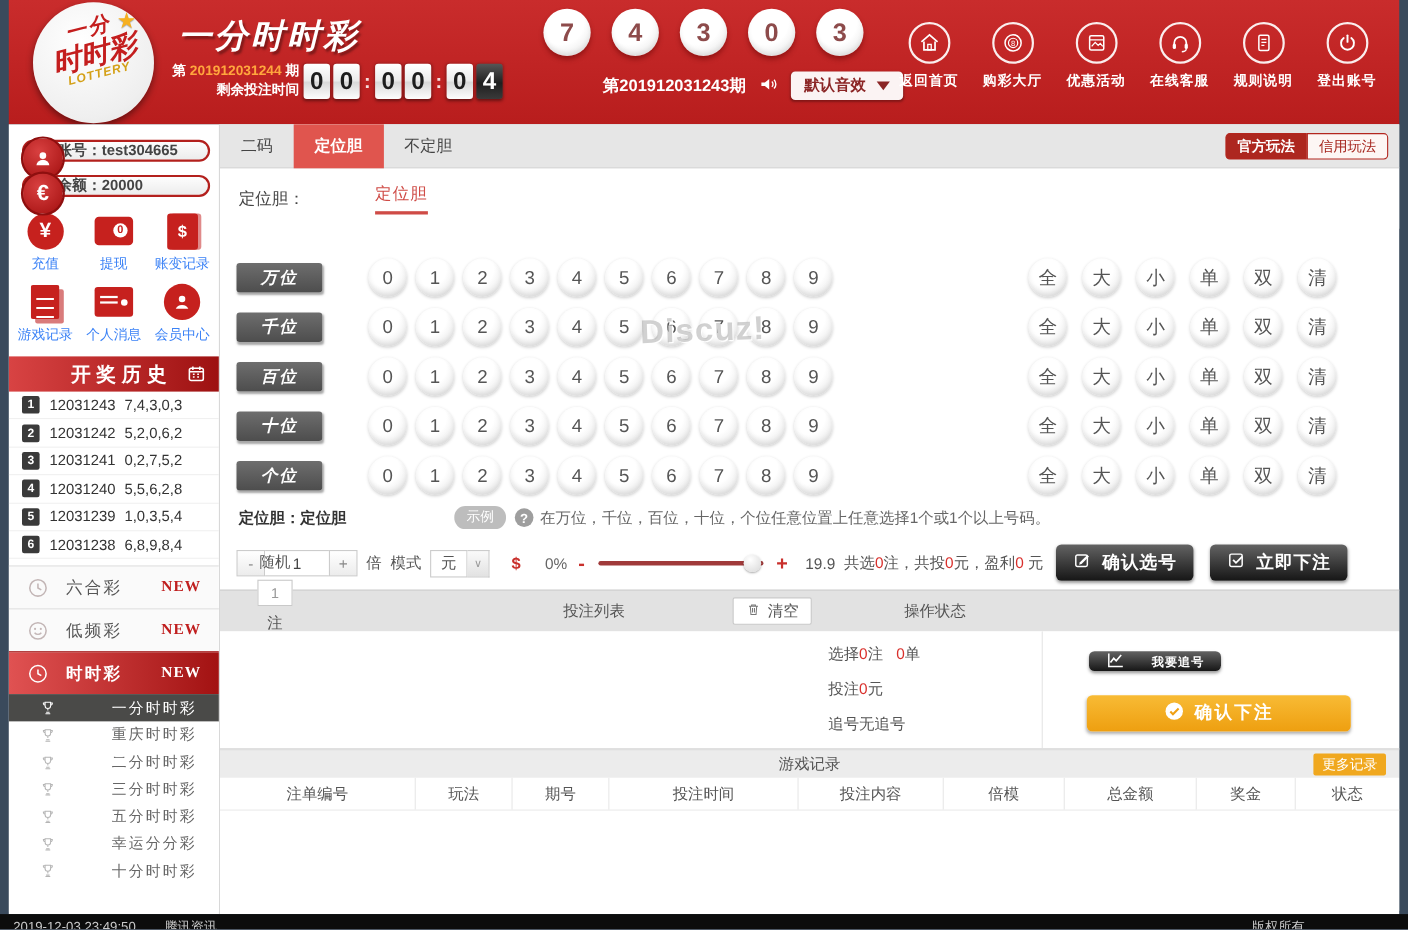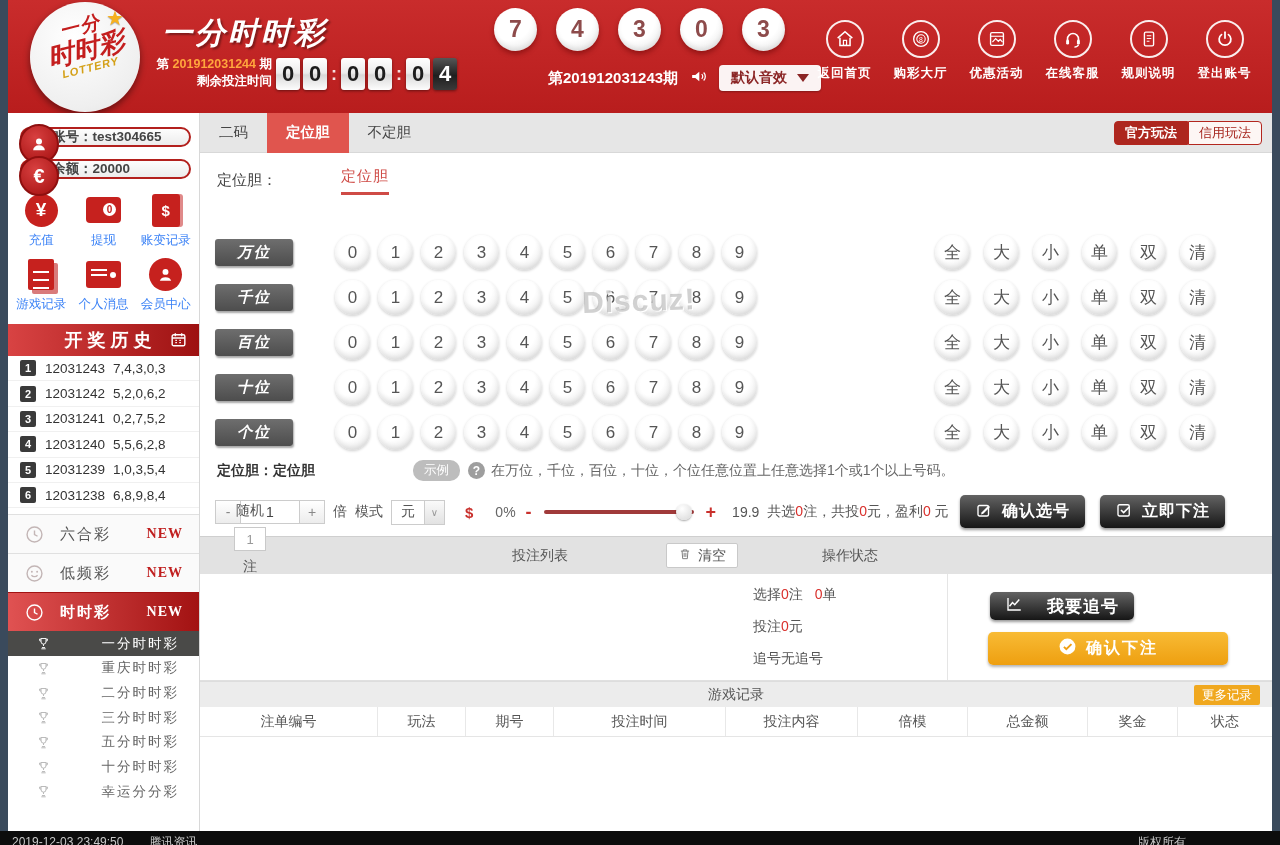--- a/index.html
+++ b/index.html
@@ -118,21 +118,21 @@
   .rb-btn{height:26px;padding:0 10px;border:1px solid #c9c9c9;background:#fff;display:flex;align-items:center;gap:6px;cursor:pointer;color:#555;}
   .bl-label{position:absolute;left:300px;width:80px;text-align:center;}
   .clear-btn{position:absolute;left:466px;top:6px;height:25px;padding:0 11px;border:1px solid #c9c9c9;background:#fff;display:flex;align-items:center;gap:6px;border-radius:2px;cursor:pointer;}
   .op-label{position:absolute;left:595px;width:110px;text-align:center;}
   .status-area{height:107px;position:relative;border-bottom:1px solid #e0e0e0;background:#fff;}
   .status-rows{position:absolute;left:553px;top:5px;width:182px;}
   .st-row{height:32px;display:flex;align-items:center;font-size:14px;color:#555;}
   .st-sp{display:inline-block;width:12px;}
   .status-div{position:absolute;left:747px;top:0;bottom:0;width:1px;background:#e5e5e5;}
   .chase-btn{position:absolute;left:790px;top:18px;}
-  .chase-btn .dark-btn{height:28px;font-size:17px;gap:24px;}
+  .chase-btn .dark-btn{height:18px;font-size:11px;gap:24px;}
   .confirm-bet{position:absolute;left:788px;top:58px;width:240px;height:33px;background:linear-gradient(#f8bb35,#ee9f10);border-radius:5px;color:#fff;font-weight:bold;font-size:16px;display:flex;align-items:center;justify-content:center;gap:9px;box-shadow:0 2px 3px rgba(0,0,0,.3);cursor:pointer;letter-spacing:2px;}
   .records-bar{height:26px;background:#ececec;position:relative;display:flex;align-items:center;justify-content:center;font-size:14px;color:#555;border-top:1px solid #ddd;}
   .more-btn{position:absolute;right:12px;top:3px;height:20px;padding:0 8px;background:#f0a81f;color:#fff;font-size:12.5px;display:flex;align-items:center;border-radius:2px;cursor:pointer;}
   .thead{height:30px;display:flex;border-bottom:1px solid #e5e5e5;font-size:14px;color:#555;background:#fff;}
   .th{display:flex;align-items:center;justify-content:center;border-right:1px solid #e8e8e8;}
   .th0{width:178px}.th1{width:88px}.th2{width:88px}.th3{width:172px}.th4{width:132px}.th5{width:110px}.th6{width:120px}.th7{width:90px}.th8{flex:1;border-right:none}
 
   
   .footer{position:absolute;left:0;top:831px;width:1280px;height:14px;background:#0c0c0c;color:#c9c9c9;font-size:12px;overflow:hidden;}
   .footer-inner{display:flex;padding:4px 12px 0;line-height:14px;}
@@ -404,27 +404,27 @@
         <div class="sub-item">
           <span class="tro"><svg viewBox="0 0 24 24">
               <path d="M8 4 h8 v5 a4 4 0 0 1 -8 0 z M8 5 H5.5 a2.8 2.8 0 0 0 3 3.3 M16 5 h2.5 a2.8 2.8 0 0 1 -3 3.3 M12 13 v3 M9.5 18.5 h5 M8.5 20.5 h7" fill="none" stroke="currentColor" stroke-width="1.5"></path>
             </svg></span>
           <span class="sub-label">五分时时彩</span>
         </div>
         <div class="sub-item">
           <span class="tro"><svg viewBox="0 0 24 24">
               <path d="M8 4 h8 v5 a4 4 0 0 1 -8 0 z M8 5 H5.5 a2.8 2.8 0 0 0 3 3.3 M16 5 h2.5 a2.8 2.8 0 0 1 -3 3.3 M12 13 v3 M9.5 18.5 h5 M8.5 20.5 h7" fill="none" stroke="currentColor" stroke-width="1.5"></path>
             </svg></span>
-          <span class="sub-label">十分时时彩</span>
+          <span class="sub-label">幸运分分彩</span>
         </div>
         <div class="sub-item">
           <span class="tro"><svg viewBox="0 0 24 24">
               <path d="M8 4 h8 v5 a4 4 0 0 1 -8 0 z M8 5 H5.5 a2.8 2.8 0 0 0 3 3.3 M16 5 h2.5 a2.8 2.8 0 0 1 -3 3.3 M12 13 v3 M9.5 18.5 h5 M8.5 20.5 h7" fill="none" stroke="currentColor" stroke-width="1.5"></path>
             </svg></span>
-          <span class="sub-label">幸运分分彩</span>
+          <span class="sub-label">十分时时彩</span>
         </div>
         <div class="sub-item"></div>
       </div>
   </aside>
 
   <main class="main">
     <div class="tabbar">
       <div id="tabs" style="display:flex">
           <div class="tab">二码</div>
           <div class="tab active">定位胆</div>

